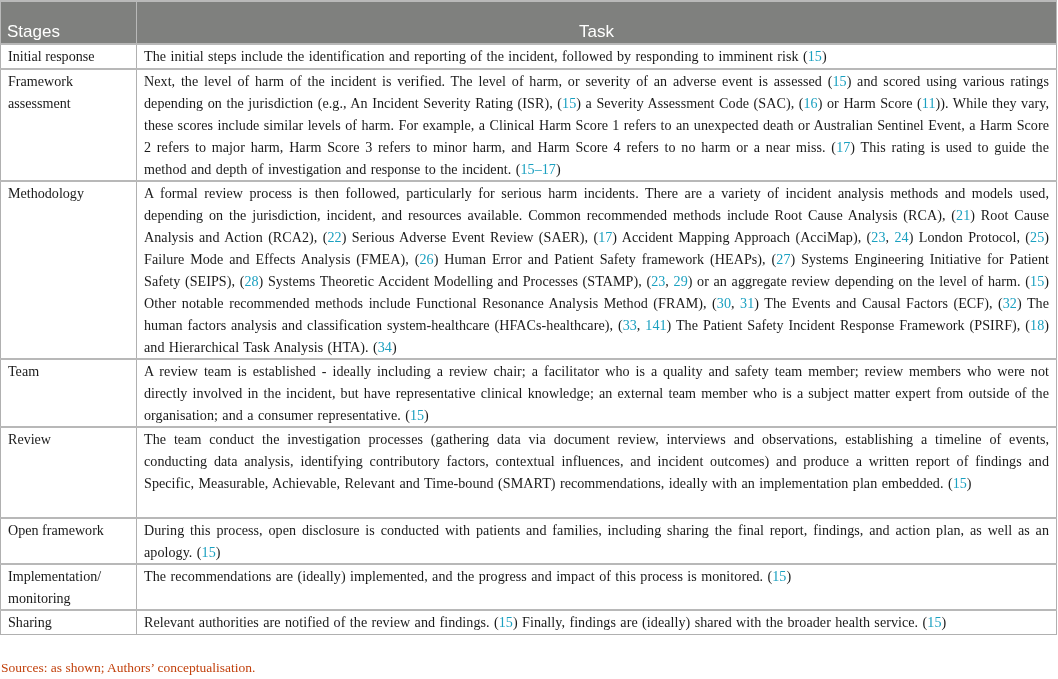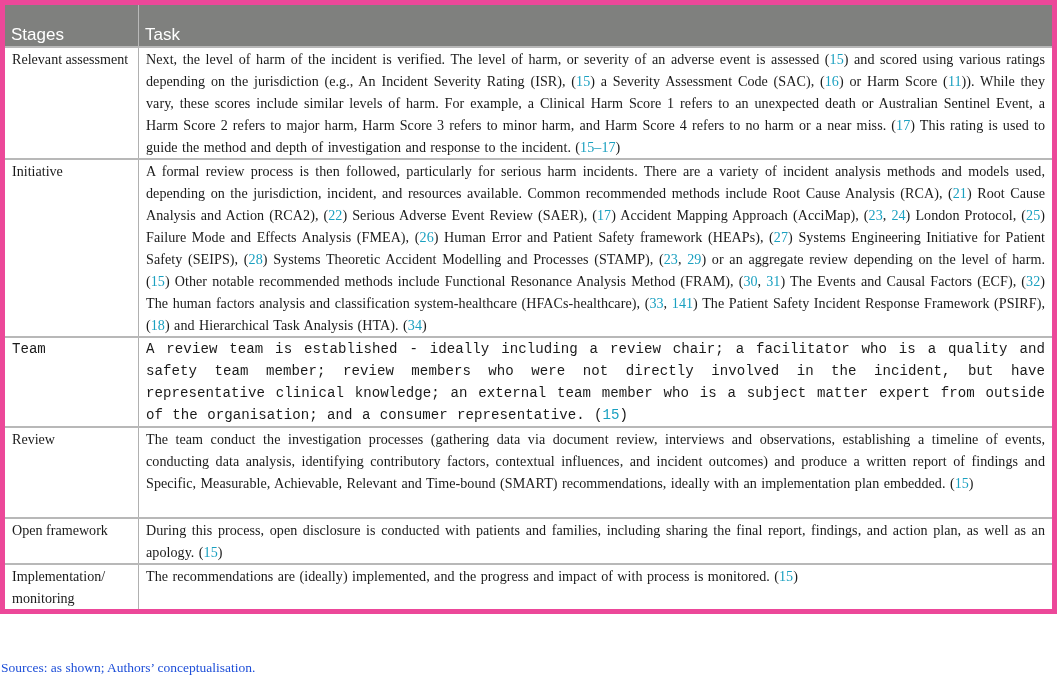--- a/index.html
+++ b/index.html
@@ -6,88 +6,96 @@
   body {
     width: 1058px; height: 679px; overflow: hidden;
     font-family: "Liberation Serif", "DejaVu Serif", serif;
     color: #1a1a1a;
   }
   table.stages {
     position: absolute; left: 0; top: 0;
     width: 1057px;
     border-collapse: collapse;
     table-layout: fixed;
-    border: 5px solid #ec4899;
+    border: 1px solid #ec4899;
   }
   table.stages col.c1 { width: 136px; }
   table.stages th {
     background: #7f807e;
     color: #ffffff;
     font-family: "Liberation Sans", "DejaVu Sans", sans-serif;
     font-weight: normal;
     font-size: 17px;
     height: 40px;
     padding: 0 6px 1px 6px;
     vertical-align: bottom;
     border: 1px solid #b9b9b9;
     border-top: 2px solid #b9b9b9;
     line-height: 20px;
   }
   table.stages th.h1 { text-align: left; }
-  table.stages th.h2 { text-align: left; }
+  table.stages th.h2 { text-align: center; }
   table.stages td {
     font-size: 14.1px;
     line-height: 22px;
     padding: 0 7px 0 7px;
     vertical-align: top;
     border: 1px solid #b0b0b0;
     border-top: 2px solid #b8b8b8;
   }
   td.task { text-align: justify; text-align-last: left; letter-spacing: 0.05px; word-spacing: 0.8px; }
   .ref { color: #1aa0c0; }
   .caption {
     position: absolute; left: 1px; top: 660px;
-    font-size: 13.5px; color: #1d4ed8;
+    font-size: 13.5px; color: #c2410c;
   }
 </style>
 </head>
 <body>
 
 <table class="stages">
   <colgroup>
       <col class="c1">
       <col class="c2">
     </colgroup>
   <thead>
     <tr>
       <th class="h1">Stages</th>
       <th class="h2">Task</th>
     </tr>
   </thead>
   <tbody id="tbody">
+      <tr style="height: 25px;">
+        <td class="stage">Initial response</td>
+        <td class="task"><span>The initial steps include the identification and reporting of the incident, followed by responding to imminent risk (</span><span class="ref" style="color: rgb(26, 160, 192);">15</span><span>)</span></td>
+      </tr>
       <tr style="height: 111px;">
-        <td class="stage">Relevant assessment</td>
+        <td class="stage">Framework assessment</td>
         <td class="task"><span>Next, the level of harm of the incident is verified. The level of harm, or severity of an adverse event is assessed (</span><span class="ref" style="color: rgb(26, 160, 192);">15</span><span>) and scored using various ratings depending on the jurisdiction (e.g., An Incident Severity Rating (ISR), (</span><span class="ref" style="color: rgb(26, 160, 192);">15</span><span>) a Severity Assessment Code (SAC), (</span><span class="ref" style="color: rgb(26, 160, 192);">16</span><span>) or Harm Score (</span><span class="ref" style="color: rgb(26, 160, 192);">11</span><span>)). While they vary, these scores include similar levels of harm. For example, a Clinical Harm Score 1 refers to an unexpected death or Australian Sentinel Event, a Harm Score 2 refers to major harm, Harm Score 3 refers to minor harm, and Harm Score 4 refers to no harm or a near miss. (</span><span class="ref" style="color: rgb(26, 160, 192);">17</span><span>) This rating is used to guide the method and depth of investigation and response to the incident. (</span><span class="ref" style="color: rgb(26, 160, 192);">15–17</span><span>)</span></td>
       </tr>
       <tr style="height: 175px;">
-        <td class="stage">Initiative</td>
+        <td class="stage">Methodology</td>
         <td class="task"><span>A formal review process is then followed, particularly for serious harm incidents. There are a variety of incident analysis methods and models used, depending on the jurisdiction, incident, and resources available. Common recommended methods include Root Cause Analysis (RCA), (</span><span class="ref" style="color: rgb(26, 160, 192);">21</span><span>) Root Cause Analysis and Action (RCA2), (</span><span class="ref" style="color: rgb(26, 160, 192);">22</span><span>) Serious Adverse Event Review (SAER), (</span><span class="ref" style="color: rgb(26, 160, 192);">17</span><span>) Accident Mapping Approach (AcciMap), (</span><span class="ref" style="color: rgb(26, 160, 192);">23</span><span>, </span><span class="ref" style="color: rgb(26, 160, 192);">24</span><span>) London Protocol, (</span><span class="ref" style="color: rgb(26, 160, 192);">25</span><span>) Failure Mode and Effects Analysis (FMEA), (</span><span class="ref" style="color: rgb(26, 160, 192);">26</span><span>) Human Error and Patient Safety framework (HEAPs), (</span><span class="ref" style="color: rgb(26, 160, 192);">27</span><span>) Systems Engineering Initiative for Patient Safety (SEIPS), (</span><span class="ref" style="color: rgb(26, 160, 192);">28</span><span>) Systems Theoretic Accident Modelling and Processes (STAMP), (</span><span class="ref" style="color: rgb(26, 160, 192);">23</span><span>, </span><span class="ref" style="color: rgb(26, 160, 192);">29</span><span>) or an aggregate review depending on the level of harm. (</span><span class="ref" style="color: rgb(26, 160, 192);">15</span><span>) Other notable recommended methods include Functional Resonance Analysis Method (FRAM), (</span><span class="ref" style="color: rgb(26, 160, 192);">30</span><span>, </span><span class="ref" style="color: rgb(26, 160, 192);">31</span><span>) The Events and Causal Factors (ECF), (</span><span class="ref" style="color: rgb(26, 160, 192);">32</span><span>) The human factors analysis and classification system-healthcare (HFACs-healthcare), (</span><span class="ref" style="color: rgb(26, 160, 192);">33</span><span>, </span><span class="ref" style="color: rgb(26, 160, 192);">141</span><span>) The Patient Safety Incident Response Framework (PSIRF), (</span><span class="ref" style="color: rgb(26, 160, 192);">18</span><span>) and Hierarchical Task Analysis (HTA). (</span><span class="ref" style="color: rgb(26, 160, 192);">34</span><span>)</span></td>
       </tr>
-      <tr style="height: 66px; font-family: Liberation Mono, monospace;">
+      <tr style="height: 66px;">
         <td class="stage">Team</td>
         <td class="task"><span>A review team is established - ideally including a review chair; a facilitator who is a quality and safety team member; review members who were not directly involved in the incident, but have representative clinical knowledge; an external team member who is a subject matter expert from outside of the organisation; and a consumer representative. (</span><span class="ref" style="color: rgb(26, 160, 192);">15</span><span>)</span></td>
       </tr>
       <tr style="height: 91px;">
         <td class="stage">Review</td>
         <td class="task"><span>The team conduct the investigation processes (gathering data via document review, interviews and observations, establishing a timeline of events, conducting data analysis, identifying contributory factors, contextual influences, and incident outcomes) and produce a written report of findings and Specific, Measurable, Achievable, Relevant and Time-bound (SMART) recommendations, ideally with an implementation plan embedded. (</span><span class="ref" style="color: rgb(26, 160, 192);">15</span><span>)</span></td>
       </tr>
       <tr style="height: 44px;">
         <td class="stage">Open framework</td>
         <td class="task"><span>During this process, open disclosure is conducted with patients and families, including sharing the final report, findings, and action plan, as well as an apology. (</span><span class="ref" style="color: rgb(26, 160, 192);">15</span><span>)</span></td>
       </tr>
       <tr style="height: 38px;">
         <td class="stage">Implementation/ monitoring</td>
-        <td class="task"><span>The recommendations are (ideally) implemented, and the progress and impact of with process is monitored. (</span><span class="ref" style="color: rgb(26, 160, 192);">15</span><span>)</span></td>
+        <td class="task"><span>The recommendations are (ideally) implemented, and the progress and impact of this process is monitored. (</span><span class="ref" style="color: rgb(26, 160, 192);">15</span><span>)</span></td>
+      </tr>
+      <tr style="height: 24px;">
+        <td class="stage">Sharing</td>
+        <td class="task"><span>Relevant authorities are notified of the review and findings. (</span><span class="ref" style="color: rgb(26, 160, 192);">15</span><span>) Finally, findings are (ideally) shared with the broader health service. (</span><span class="ref" style="color: rgb(26, 160, 192);">15</span><span>)</span></td>
       </tr>
     </tbody>
 </table>
 
 <div class="caption">Sources: as shown; Authors’ conceptualisation.</div>
 
 </body></html>

